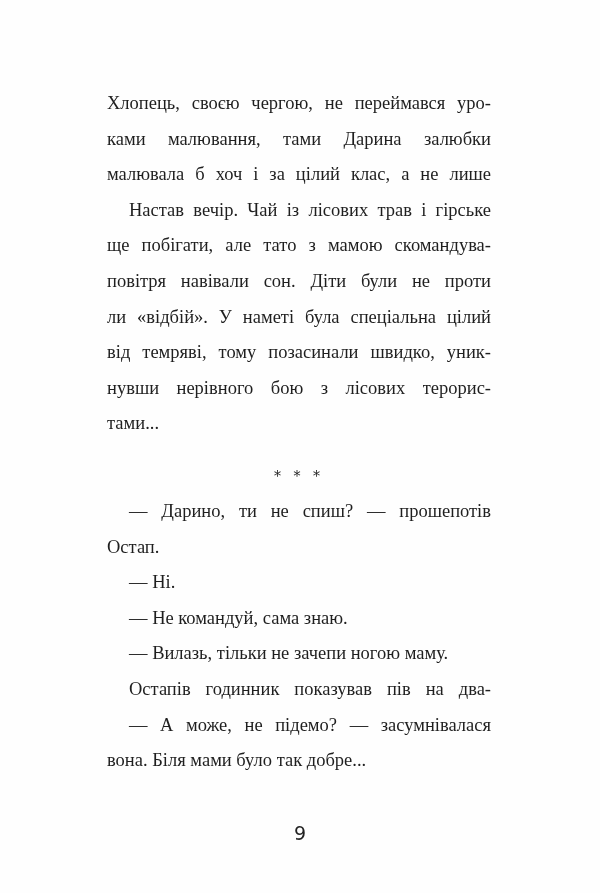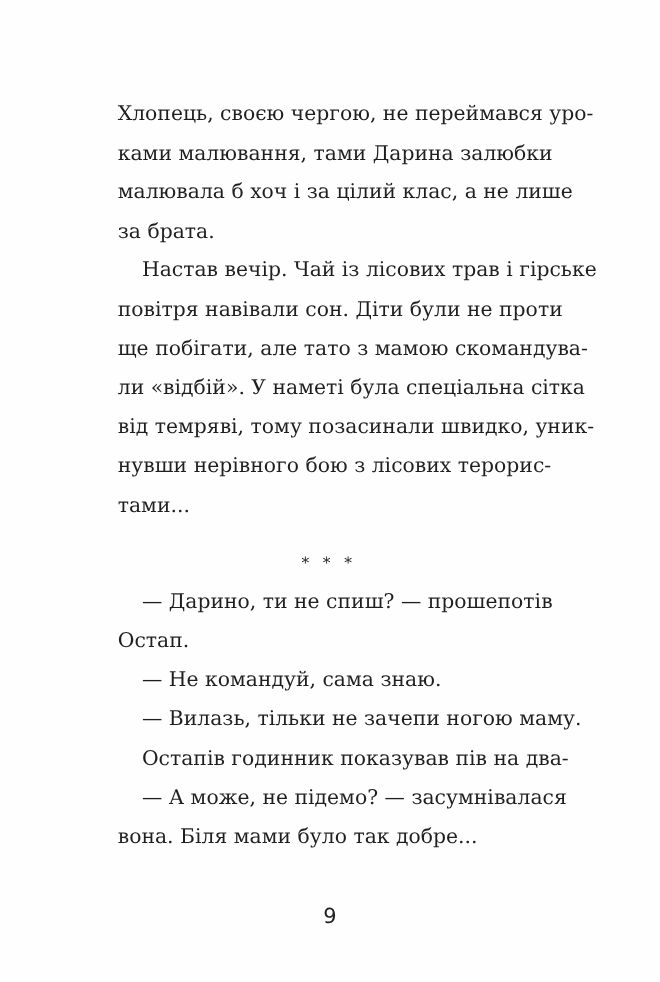--- a/index.html
+++ b/index.html
@@ -5,21 +5,21 @@
   html, body { margin: 0; padding: 0; }
   body {
     width: 600px; height: 893px; background: #fefefe; position: relative; overflow: hidden;
     font-family: "DejaVu Serif", "Liberation Serif", serif;
     color: #1f1f1f;
   }
   .page { position: absolute; left: 107px; top: 86px; width: 384px; }
   .line {
     display: block; height: 35.6px; line-height: 35.6px;
     font-size: 18.5px; white-space: nowrap;
-    text-align: justify; text-align-last: justify;
+    text-align: justify; text-align-last: justify; font-family: Liberation Serif, serif;
   }
   .line.last { text-align-last: left; }
   .line.indent { padding-left: 22px; }
   .sep {
     height: 36px; line-height: 36px; margin: 16px 0 0 0; text-align: center;
     font-size: 14px; letter-spacing: 4px;
   }
   .page-number {
     position: absolute; left: 0; width: 600px; top: 822px; text-align: center;
     font-family: "DejaVu Sans", "Liberation Sans", sans-serif; font-size: 19px; color: #222;
@@ -27,38 +27,40 @@
 </style>
 </head>
 <body>
 
 <div class="page">
 
   <div>
     <span class="line">Хлопець, своєю чергою, не переймався уро-</span>
     <span class="line">ками малювання, тами Дарина залюбки</span>
     <span class="line">малювала б хоч і за цілий клас, а не лише</span>
-    <span class="line last">за брата.</span>
   </div>
 
   <div>
     <span class="line indent">Настав вечір. Чай із лісових трав і гірське</span>
+    <span class="line">ще побігати, але тато з мамою скомандува-</span>
     <span class="line">повітря навівали сон. Діти були не проти</span>
-    <span class="line">ще побігати, але тато з мамою скомандува-</span>
-    <span class="line">ли «відбій». У наметі була спеціальна сітка</span>
+    <span class="line">ли «відбій». У наметі була спеціальна цілий</span>
     <span class="line">від темряві, тому позасинали швидко, уник-</span>
     <span class="line">нувши нерівного бою з лісових терорис-</span>
     <span class="line last">тами...</span>
   </div>
 
   <div class="sep">* * *</div>
 
   <div>
     <span class="line indent">— Дарино, ти не спиш? — прошепотів</span>
     <span class="line last">Остап.</span>
+  </div>
+  <div>
+    <span class="line indent last">— Ні.</span>
   </div>
   <div>
     <span class="line indent last">— Не командуй, сама знаю.</span>
   </div>
   <div>
     <span class="line indent last">— Вилазь, тільки не зачепи ногою маму.</span>
   </div>
   <div>
     <span class="line indent">Остапів годинник показував пів на два-</span>
   </div>

